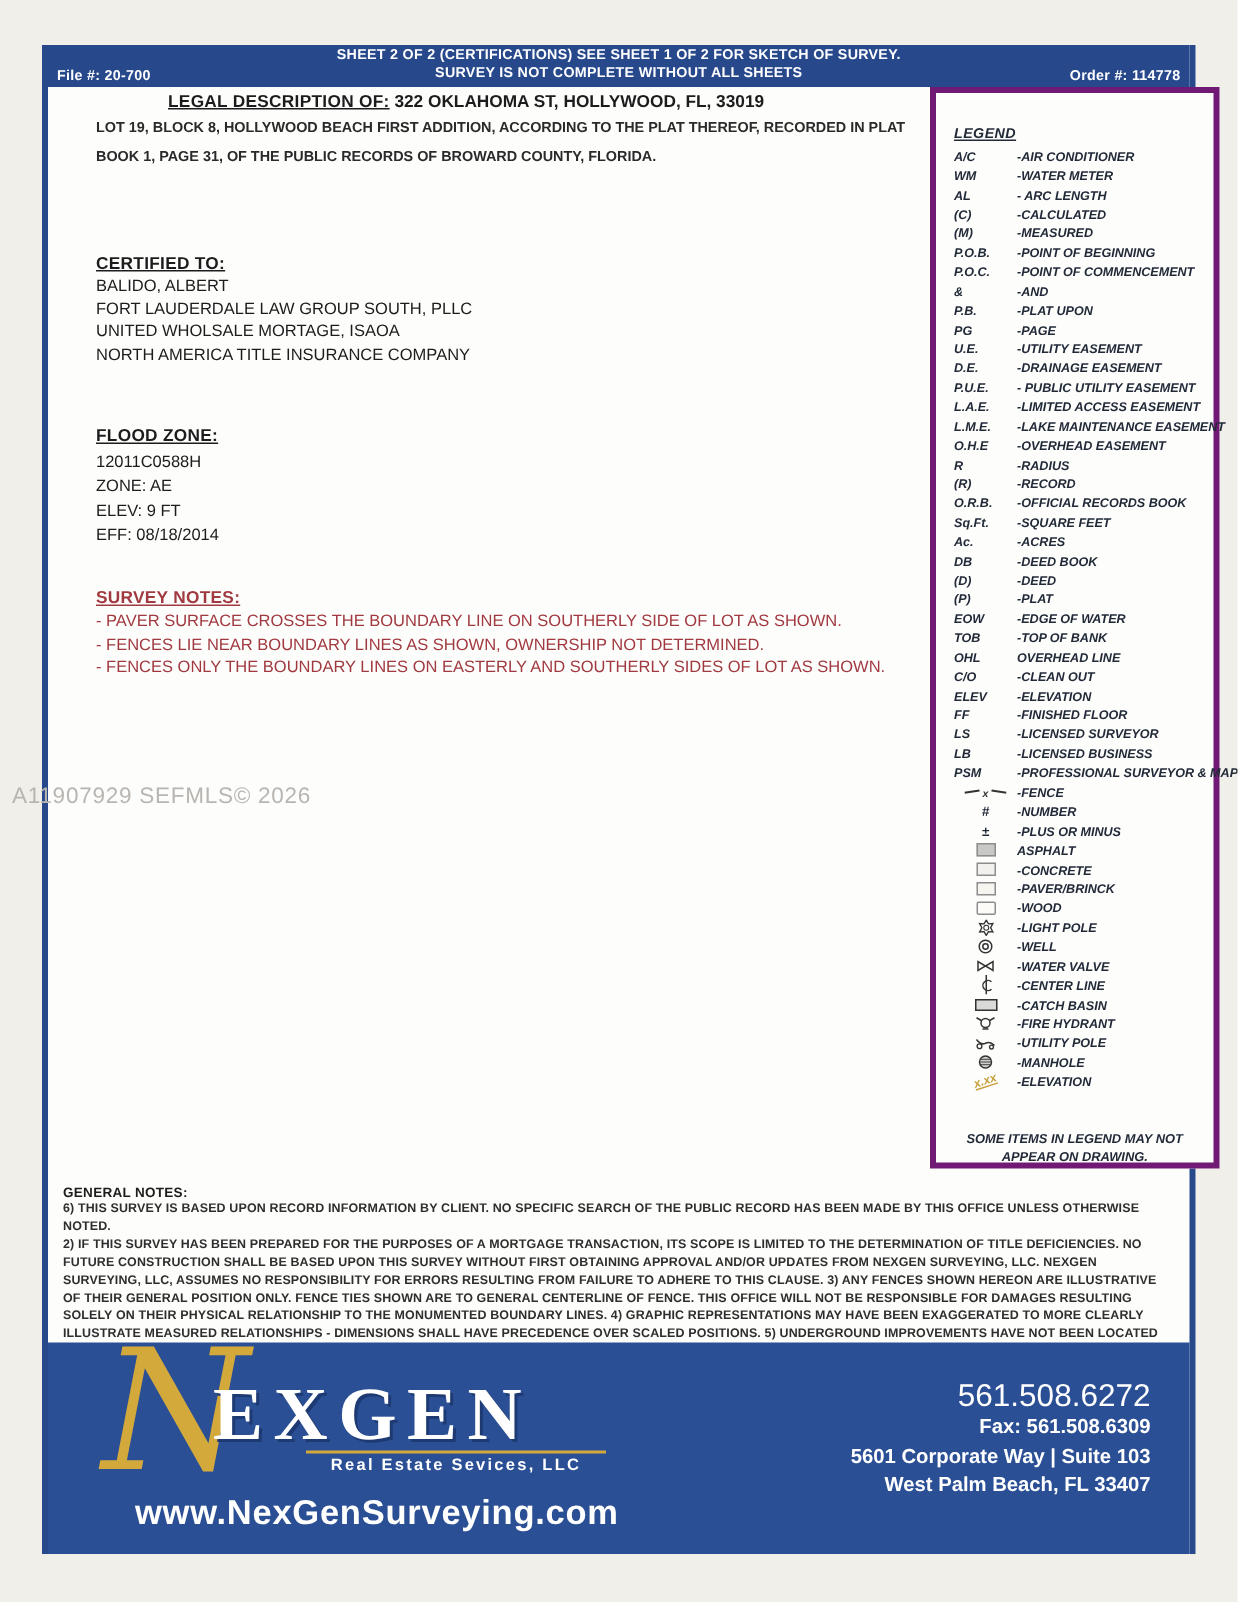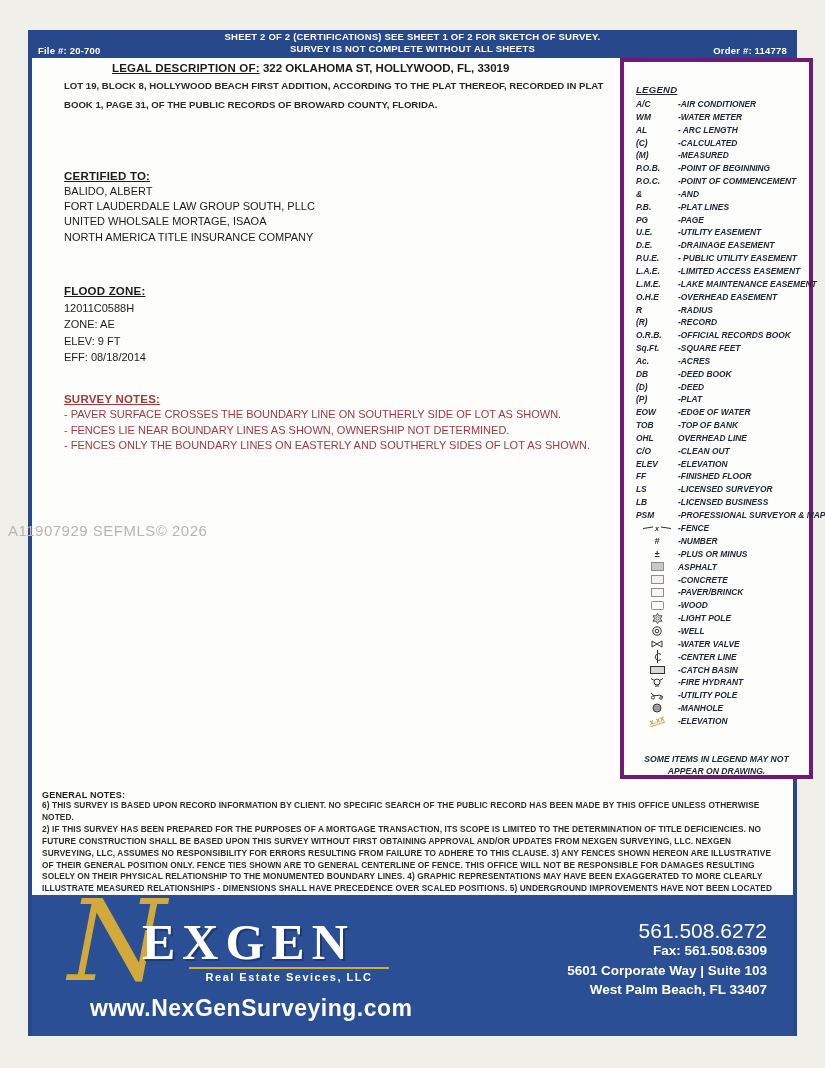--- a/index.html
+++ b/index.html
@@ -91,21 +91,21 @@
     font-family:"DejaVu Serif", serif; font-style:italic;
     font-size:112px; line-height:100px; color:#d3a93c;
   }
   .logo-rest {
     position:absolute; left:110px; top:18px;
     font-family:"Liberation Serif", serif; font-weight:bold;
     font-size:50px; letter-spacing:7px; color:#fff;
     text-shadow:2px 2px 0 #1d3a72;
   }
   .logo-sub {
-    position:absolute; left:157px; top:72px; width:200px;
+    position:absolute; left:172px; top:72px; width:200px;
     border-top:2px solid #d3a93c; padding-top:2px;
     font-size:11px; font-weight:bold; letter-spacing:1.5px; text-align:center;
   }
   .logo-site {
     position:absolute; left:58px; top:100px;
     font-size:23px; font-weight:bold; letter-spacing:.5px;
   }
   .footer-contact {
     flex:1; text-align:right; padding:26px 26px 0 0; line-height:20px;
   }
@@ -209,21 +209,21 @@
             <span class="legend-desc">-POINT OF COMMENCEMENT</span>
           </div>
 
           <div class="legend-row">
             <span class="legend-abbr">&amp;</span>
             <span class="legend-desc">-AND</span>
           </div>
 
           <div class="legend-row">
             <span class="legend-abbr">P.B.</span>
-            <span class="legend-desc">-PLAT LINES</span>
+            <span class="legend-desc">-PLAT UPON</span>
           </div>
 
           <div class="legend-row">
             <span class="legend-abbr">PG</span>
             <span class="legend-desc">-PAGE</span>
           </div>
 
           <div class="legend-row">
             <span class="legend-abbr">U.E.</span>
             <span class="legend-desc">-UTILITY EASEMENT</span>

